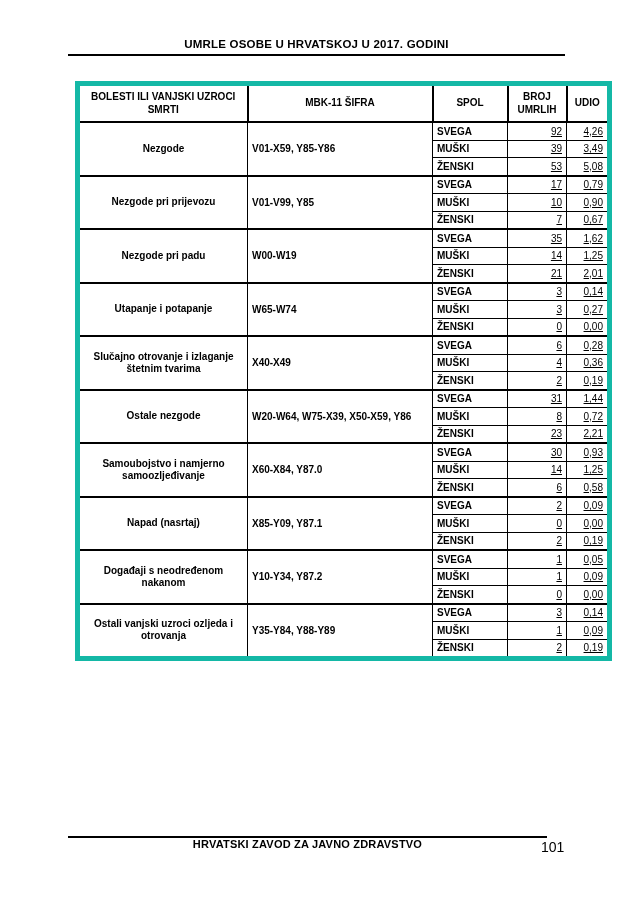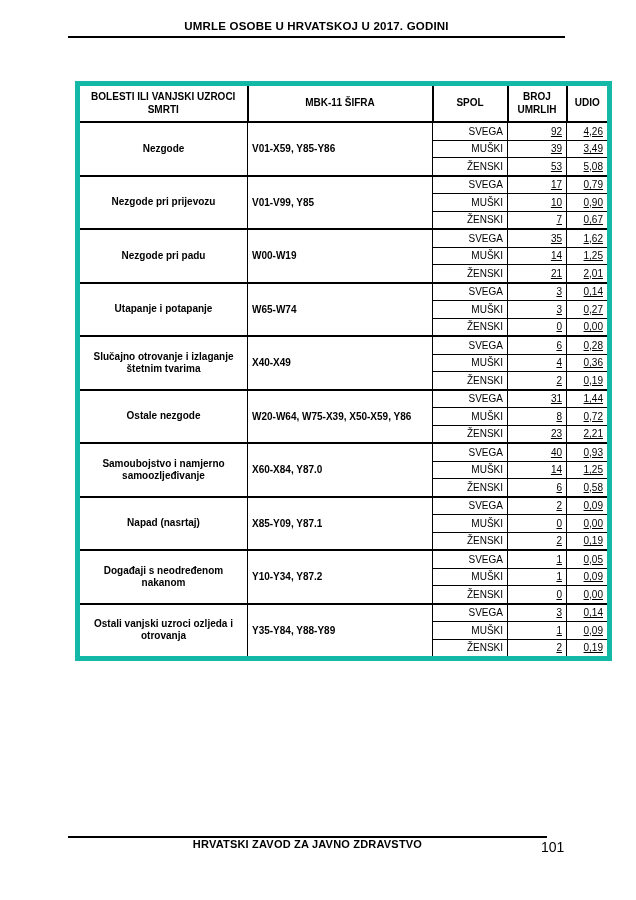--- a/index.html
+++ b/index.html
@@ -9,21 +9,21 @@
     font-family: "Liberation Sans", sans-serif;
     color: #000;
     position: relative;
     overflow: hidden;
   }
   .page { position: absolute; inset: 0; background: #fff; }
 
   
   .doc-header {
     position: absolute;
-    left: 68px; top: 20px;
+    left: 68px; top: 38px;
     width: 497px;
     text-align: center;
     border-bottom: 2px solid #000;
     padding-bottom: 4px;
   }
   .doc-header .title {
     font-size: 11.5px;
     font-weight: bold;
     letter-spacing: 0.2px;
     white-space: nowrap;
@@ -69,21 +69,21 @@
     text-align: center;
     font-weight: bold;
     border-right: 2px solid #000;
     line-height: 1.2;
     padding: 0 6px;
   }
   td.code {
     font-weight: bold;
     border-right: 2px solid #000;
   }
-  td.sex  { text-align: right;  font-weight: normal; }
+  td.sex  { text-align: left;  font-weight: bold; }
   td.num  { text-align: right; font-weight: normal; text-decoration: underline; }
 
   
   .doc-footer {
     position: absolute;
     left: 68px; top: 836px;
     width: 479px;
     border-top: 2px solid #000;
     text-align: center;
     padding-top: 0;
@@ -240,21 +240,21 @@
           <td class="sex">ŽENSKI</td>
           <td class="num">23</td>
           <td class="num">2,21</td>
         </tr>
       </tbody>
       <tbody>
         <tr>
           <td class="cause" rowspan="3">Samoubojstvo i namjerno samoozljeđivanje</td>
           <td class="code" rowspan="3">X60-X84, Y87.0</td>
           <td class="sex">SVEGA</td>
-          <td class="num">40</td>
+          <td class="num">30</td>
           <td class="num">0,93</td>
         </tr>
         <tr>
           <td class="sex">MUŠKI</td>
           <td class="num">14</td>
           <td class="num">1,25</td>
         </tr>
         <tr>
           <td class="sex">ŽENSKI</td>
           <td class="num">6</td>

